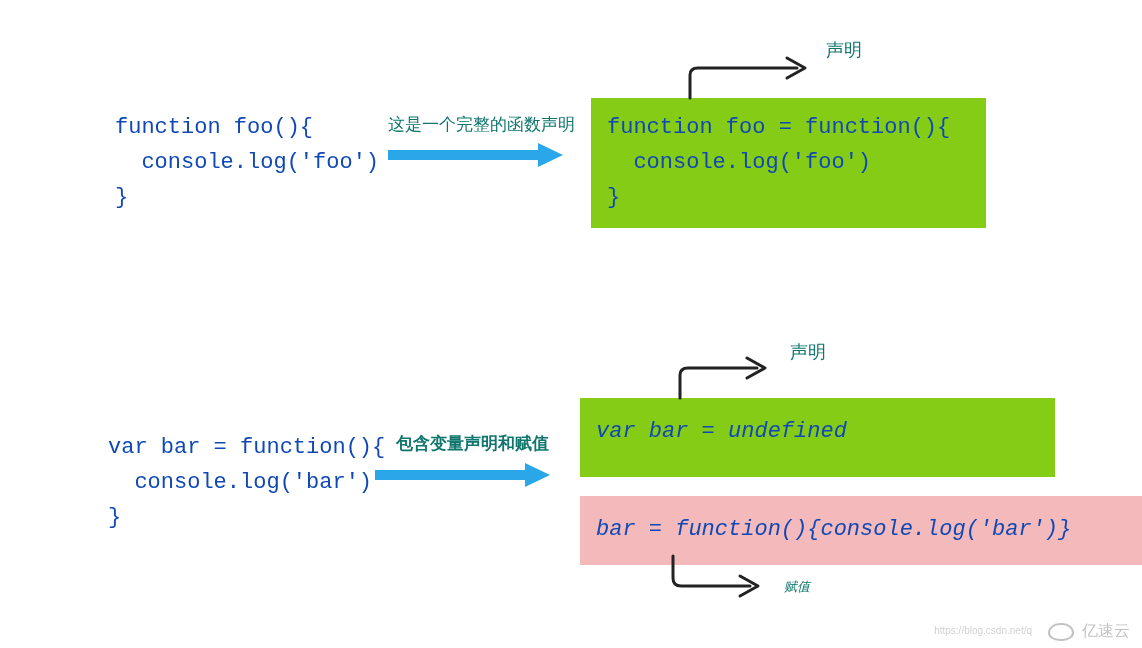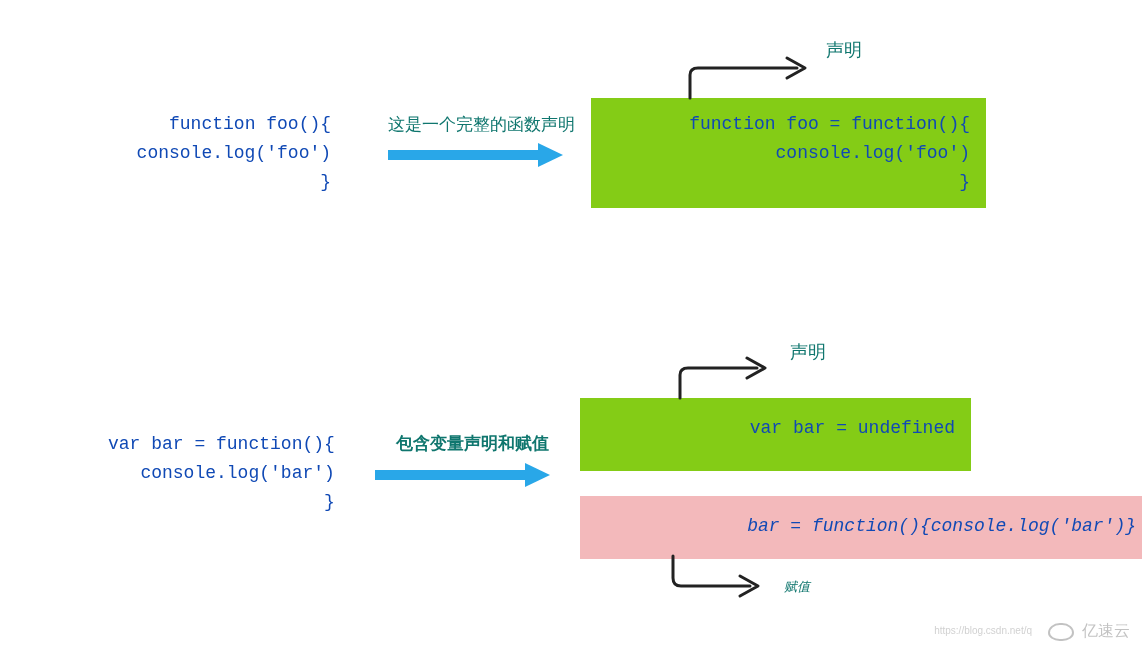--- a/index.html
+++ b/index.html
@@ -7,25 +7,24 @@
     margin: 0;
     width: 1142px;
     height: 648px;
     background: #ffffff;
     font-family: "Courier New", Consolas, monospace;
     position: relative;
     overflow: hidden;
   }
   .code {
     font-family: "Courier New", Consolas, monospace;
-    font-size: 18px;
+    font-size: 22px;
     line-height: 1.6;
     color: #1049b5;
     white-space: pre;
-    text-align: right;
   }
   .annotation {
     font-family: "KaiTi", "STKaiti", serif;
     font-size: 17px;
     color: #0f766e;
   }
   .box-blue {
     background: #84cc16;
     padding: 12px 16px;
   }
@@ -90,21 +89,21 @@
   console.log('bar')
 }</div>
 
 <div class="abs annotation" style="left:396px; top:432px;font-weight:bold;">包含变量声明和赋值</div>
 
 <svg class="abs" style="left:375px; top:460px;" width="175" height="30">
   <line x1="0" y1="15" x2="150" y2="15" stroke="#29a7e8" stroke-width="10"></line>
   <polygon points="150,3 175,15 150,27" fill="#29a7e8"></polygon>
 </svg>
 
-<div class="abs box-blue" style="left:580px; top:398px; width:391px; padding-top:16px; padding-bottom:28px;">
+<div class="abs box-blue" style="left:580px; top:398px; width:475px; padding-top:16px; padding-bottom:28px;font-style:italic;">
   <div class="code">var bar = undefined</div>
 </div>
 
 <div class="abs box-pink" style="left:580px; top:496px; width:572px; padding-top:16px; padding-bottom:18px;font-style:italic;">
   <div class="code">bar = function(){console.log('bar')}</div>
 </div>
 
 <svg class="abs" style="left:672px; top:332px;" width="130" height="70">
   <path d="M 8 66 L 8 43 Q 8 36 16 36 L 85 36" stroke="#222" stroke-width="3" fill="none" stroke-linecap="round"></path>
   <path d="M 75 26 L 93 36 L 75 46" stroke="#222" stroke-width="3" fill="none" stroke-linecap="round" stroke-linejoin="round"></path>

